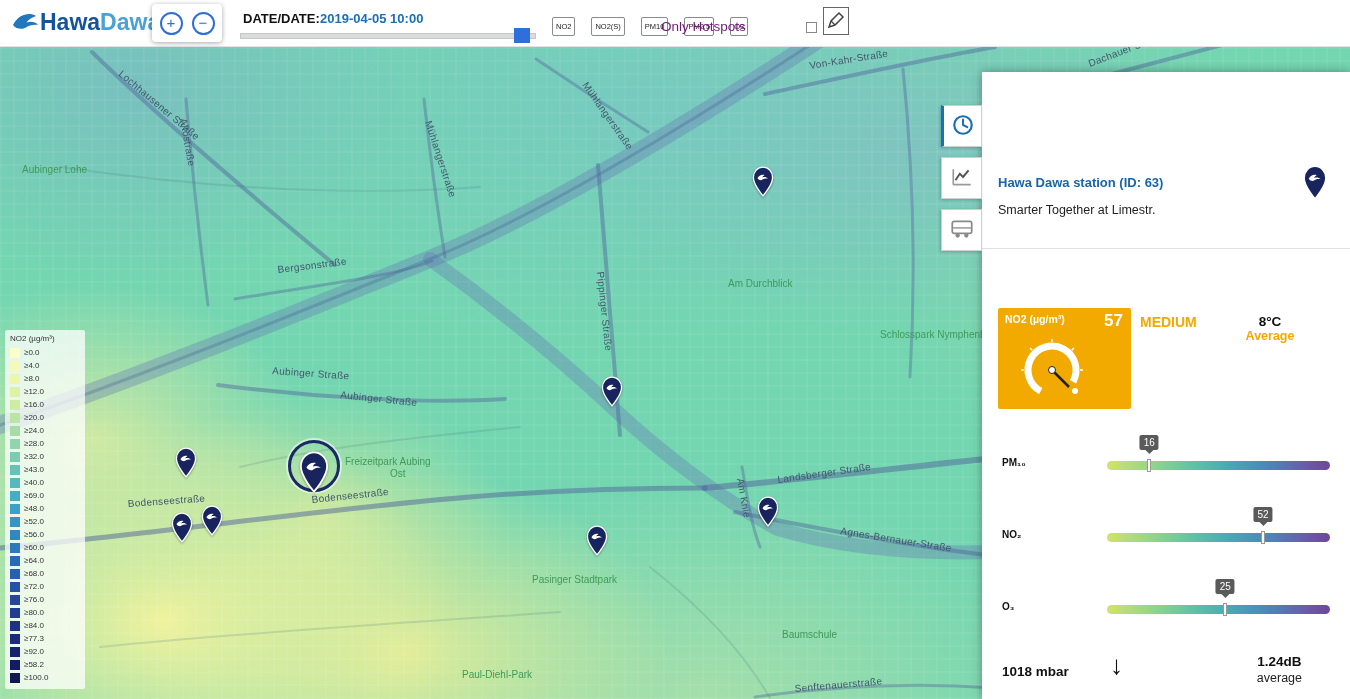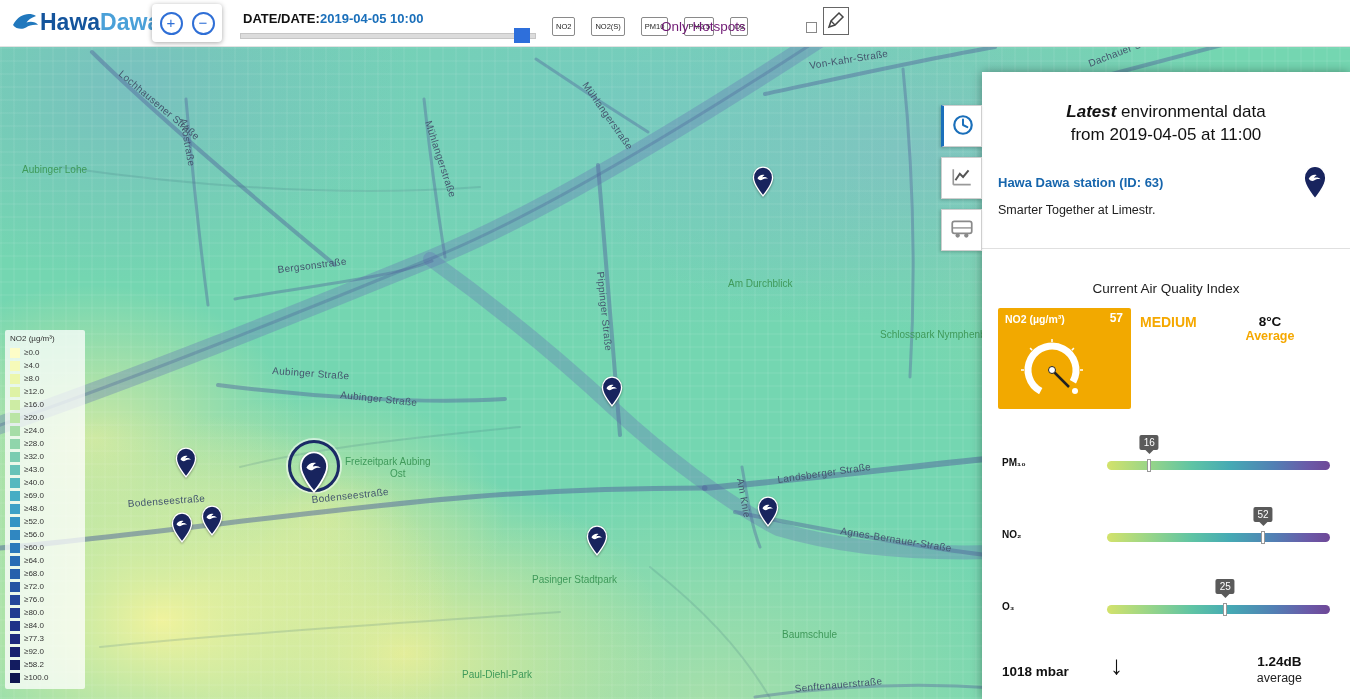--- a/index.html
+++ b/index.html
@@ -78,21 +78,21 @@
   .panel-title { position:absolute; left:0; top:30px; width:100%; text-align:center; font-size:17px; color:#111; }
   .panel-title .emph { font-weight:bold; font-style:italic; }
   .panel-title-l2 { position:absolute; left:0; top:53px; width:100%; text-align:center; font-size:17px; color:#111; }
   .station-name { position:absolute; left:16px; top:103px; font-size:13px; font-weight:bold; color:#1766ad; }
   .station-desc { position:absolute; left:16px; top:131px; font-size:12.5px; color:#222; }
   .panel-pin { position:absolute; right:22px; top:93px; }
   .panel-hr { position:absolute; left:0; top:176px; width:100%; height:1px; background:#e0e0e0; }
   .aqi-heading { position:absolute; left:0; top:209px; width:100%; text-align:center; font-size:13.5px; color:#222; }
   .gauge-card { position:absolute; left:16px; top:236px; width:133px; height:101px; background:#f2a900; border-radius:2px; }
   .gauge-label { position:absolute; left:7px; top:5px; font-size:10.5px; font-weight:bold; color:#fff; }
-  .gauge-value { position:absolute; right:8px; top:3px; font-size:12px; font-weight:bold; color:#fff; }
+  .gauge-value { position:absolute; right:8px; top:3px; font-size:17px; font-weight:bold; color:#fff; }
   .gauge-svg { position:absolute; left:6px; top:24px; }
   .aqi-rating { position:absolute; left:158px; top:242px; font-size:14px; font-weight:bold; color:#f5a800; }
   .temp-block { position:absolute; left:246px; top:242px; width:84px; text-align:center; }
   .temp-val { font-size:13.5px; font-weight:bold; color:#111; }
   .temp-rating { font-size:12.5px; font-weight:bold; color:#f5a800; }
   .hum-block { position:absolute; left:192px; top:296px; width:160px; text-align:center; }
   .hum-val { font-size:13.5px; font-weight:bold; color:#111; }
   .hum-rating { font-size:12.5px; font-weight:bold; color:#8bc34a; margin-top:4px; }
 
   .bars { position:absolute; left:0; top:361px; width:100%; }
@@ -403,37 +403,32 @@
             <rect x="3" y="3" width="18" height="11" rx="2" fill="none" stroke="#8a8a8a" stroke-width="1.6"></rect>
             <path d="M3 9 L21 9" stroke="#8a8a8a" stroke-width="1.2"></path>
             <circle cx="8" cy="16" r="2" fill="#8a8a8a"></circle>
             <circle cx="16" cy="16" r="2" fill="#8a8a8a"></circle>
           </svg>
         </span>
       </button>
     </div>
 
     <aside class="panel">
-      <div class="panel-title">
-        <span class="emph">Latest</span><span> environmental data</span>
-      </div>
-      <div class="panel-title-l2">from 2019-04-05 at 11:00</div>
 
       <div class="station-name">Hawa Dawa station (ID: 63)</div>
       <div class="station-desc">Smarter Together at Limestr.</div>
       <div class="panel-pin">
         <svg width="26" height="35" viewBox="0 0 24 32">
           <path d="M12 31 C12 31 2 19.5 2 11.8 C2 5.8 6.4 1 12 1 C17.6 1 22 5.8 22 11.8 C22 19.5 12 31 12 31 Z" fill="#18245e" stroke="#fff" stroke-width="1.4"></path>
           <path d="M6.2 12.6 C7.8 9.4 10.8 8.3 13.6 9.2 C12.3 9.9 11.5 10.8 11.1 11.8 C13.3 10.9 15.8 11.4 17.2 13 C15 12.5 13 12.9 11.5 14 C9.8 15.2 7.8 14.7 6.2 12.6 Z" fill="#fff"></path>
         </svg>
       </div>
 
       <div class="panel-hr"></div>
 
-      <div class="aqi-heading">Current Air Quality Index</div>
 
       <div class="gauge-card">
         <span class="gauge-label">NO2 (µg/m³)</span>
         <span class="gauge-value">57</span>
         <span class="gauge-svg">
           <svg width="120" height="72" viewBox="0 0 120 72">
             <circle cx="48" cy="38" r="24" fill="none" stroke="#fff" stroke-width="7" stroke-dasharray="113 38" transform="rotate(118 48 38)"></circle>
             <g stroke="#fff" stroke-width="1.5">
               <line x1="20" y1="38" x2="17" y2="38"></line>
               <line x1="28.2" y1="18.2" x2="26.1" y2="16.1"></line>

